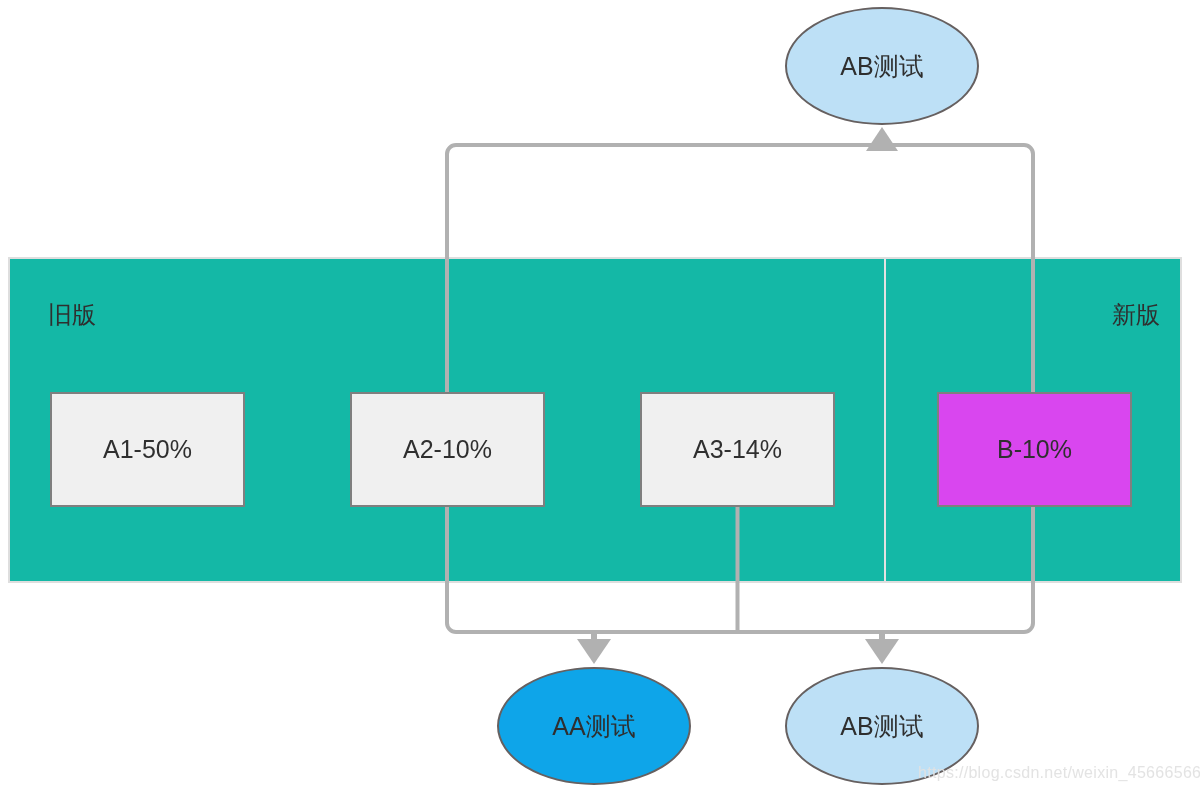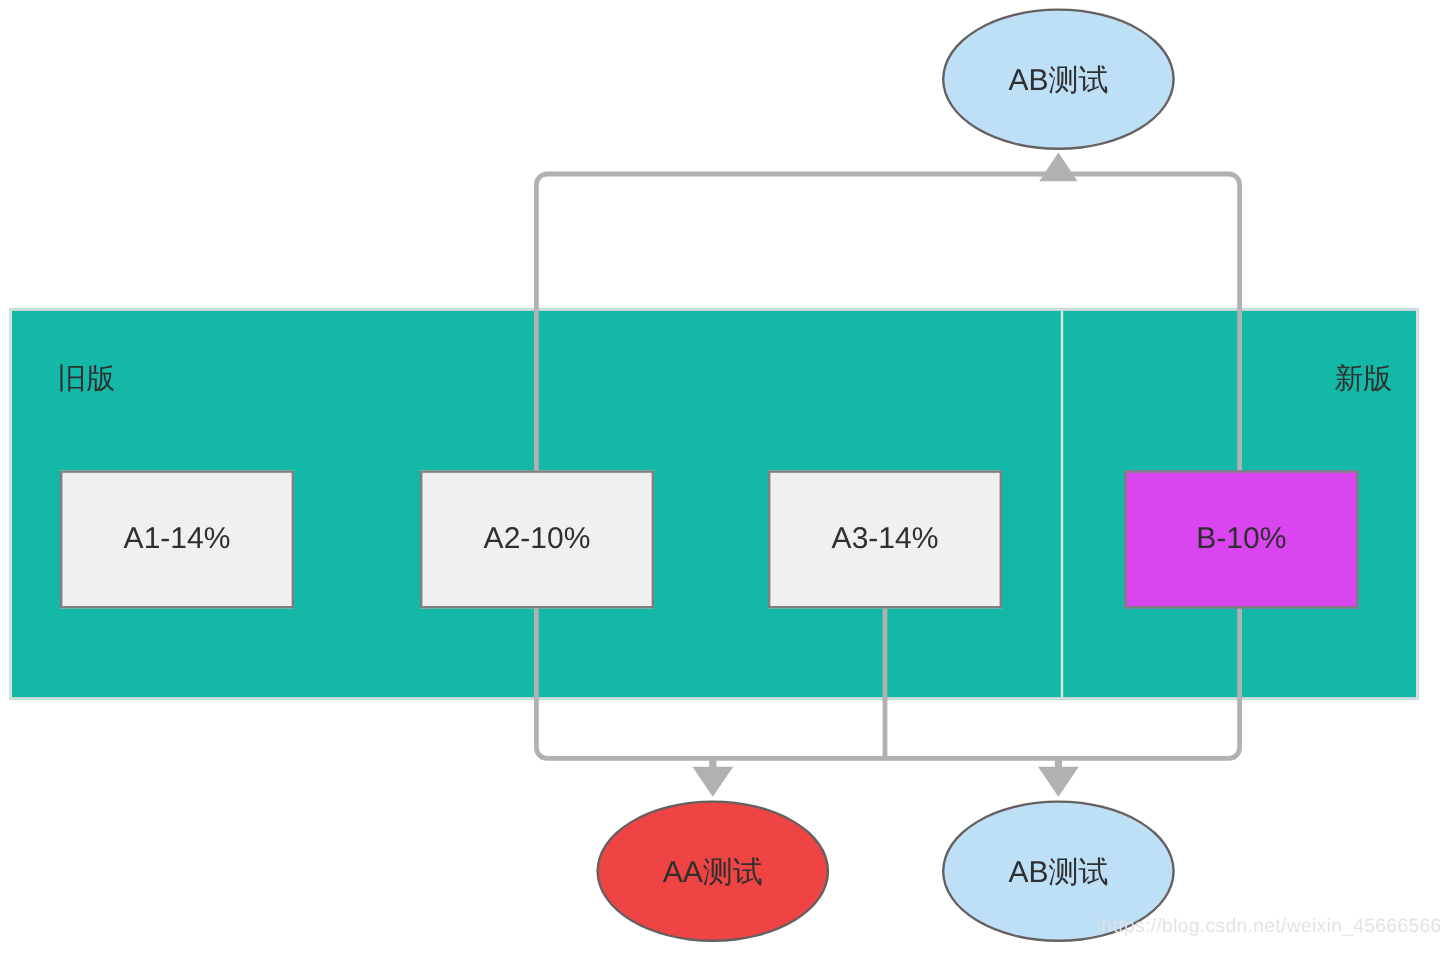--- a/index.html
+++ b/index.html
@@ -38,21 +38,21 @@
   .box-b  { left:937px; top:392px; background:#d946ef; }
 
   
   .node-ellipse {
     position:absolute; width:194px; height:118px; box-sizing:border-box;
     border:2px solid #666060; border-radius:50%; z-index:3;
     display:flex; align-items:center; justify-content:center;
     font-size:25px; color:#2f2f2f; white-space:nowrap;
   }
   .ellipse-top-ab    { left:785px; top:7px;   background:#bde0f6; }
-  .ellipse-aa        { left:497px; top:667px; background:#ef4444; }
+  .ellipse-aa        { left:497px; top:667px; background:#0ea5e9; }
   .ellipse-bottom-ab { left:785px; top:667px; background:#bde0f6; }
 
   
   .watermark {
     position:absolute; left:918px; top:764px; z-index:5;
     font-size:16px; letter-spacing:0.3px; color:rgba(225,225,225,0.95);
     white-space:nowrap;
   }
 </style>
 </head>
@@ -69,21 +69,21 @@
   <svg class="connectors" width="1200" height="794" viewBox="0 0 1200 794">
     <rect x="447" y="145" width="586" height="487" rx="9" fill="none" stroke="#b1b1b1" stroke-width="4"></rect>
     <line x1="737.5" y1="507" x2="737.5" y2="630" stroke="#b1b1b1" stroke-width="4"></line>
     <polygon points="882,127 866,151 898,151" fill="#b1b1b1"></polygon>
     <rect x="591" y="632" width="6" height="9" fill="#b1b1b1"></rect>
     <polygon points="594,664 577,639 611,639" fill="#b1b1b1"></polygon>
     <rect x="879" y="632" width="6" height="9" fill="#b1b1b1"></rect>
     <polygon points="882,664 865,639 899,639" fill="#b1b1b1"></polygon>
   </svg>
 
-  <div class="node-box box-a1">A1-14%</div>
+  <div class="node-box box-a1">A1-50%</div>
   <div class="node-box box-a2">A2-10%</div>
   <div class="node-box box-a3">A3-14%</div>
   <div class="node-box box-b">B-10%</div>
 
   <div class="node-ellipse ellipse-top-ab">AB测试</div>
   <div class="node-ellipse ellipse-aa">AA测试</div>
   <div class="node-ellipse ellipse-bottom-ab">AB测试</div>
 
   <div class="watermark">https://blog.csdn.net/weixin_45666566</div>
 

